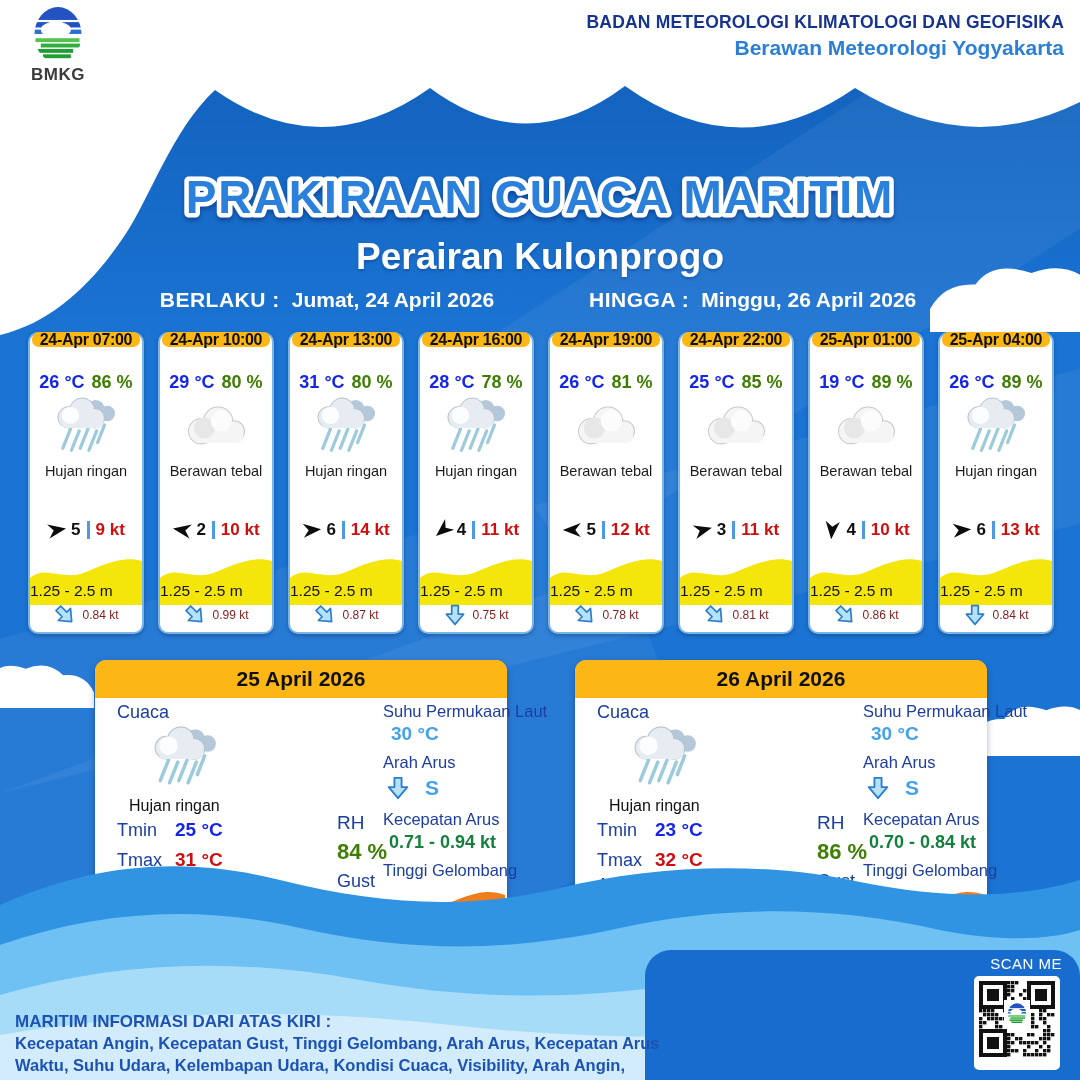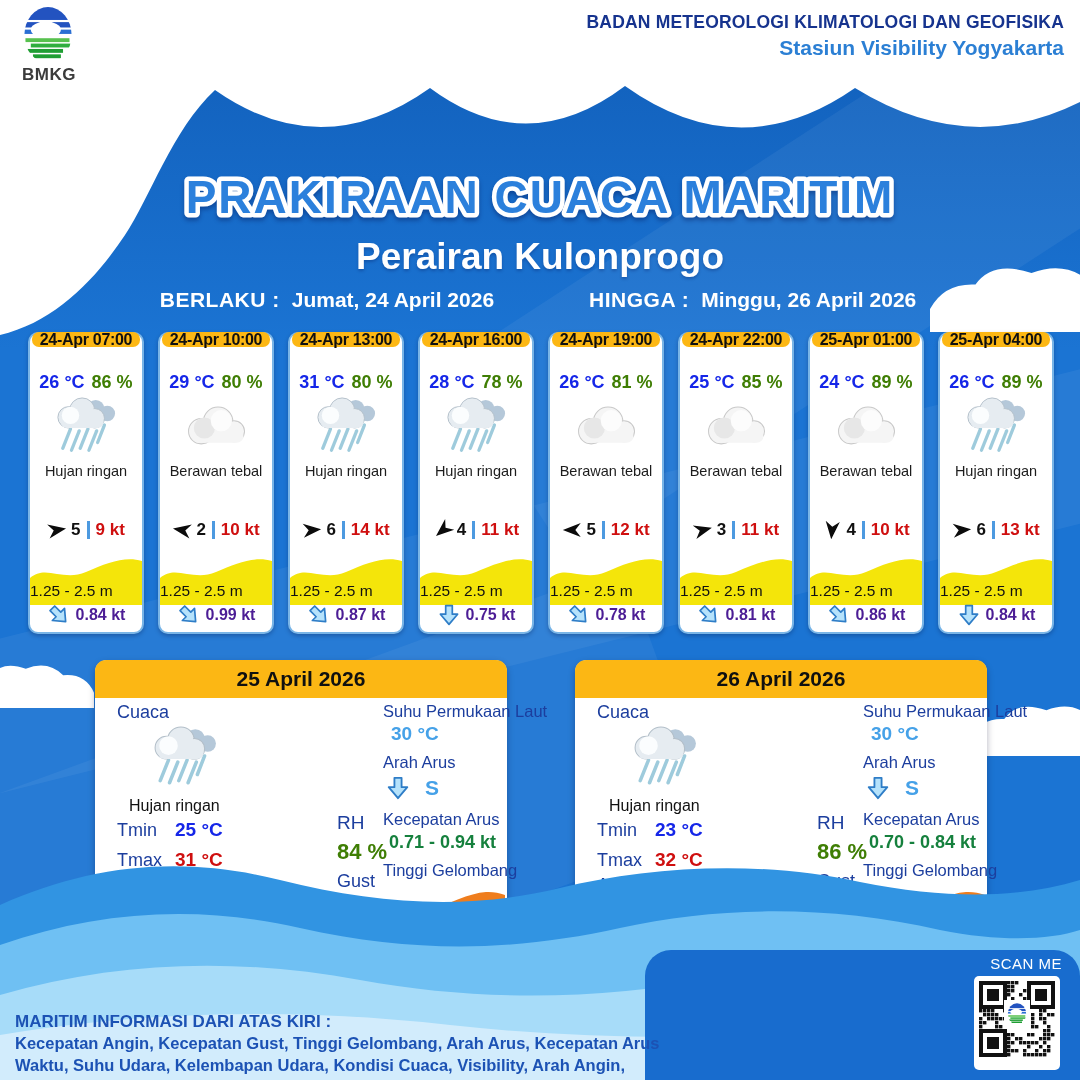--- a/index.html
+++ b/index.html
@@ -1,20 +1,20 @@
 <!DOCTYPE html>
 <html><head>
 <meta charset="utf-8">
 <style>
   html,body{margin:0;padding:0;}
   .stage{position:relative;width:1080px;height:1080px;overflow:hidden;background:#ffffff;
          font-family:"Liberation Sans", sans-serif;}
   
   .topbar{position:absolute;top:0;left:0;right:0;height:100px;z-index:6;}
-  .logo{position:absolute;left:22px;top:6px;width:72px;}
+  .logo{position:absolute;left:22px;top:6px;width:72px;text-align:center;}
   .logo svg{width:52px;height:58px;}
   .logo-label{font-size:17px;font-weight:bold;color:#3b3b3b;margin-top:-3px;letter-spacing:.5px;}
   .agency{position:absolute;right:16px;top:12px;text-align:right;}
   .agency-1{font-size:17.5px;font-weight:bold;color:#16338e;letter-spacing:.2px;}
   .agency-2{font-size:21px;font-weight:bold;color:#2b7fd4;margin-top:3px;}
   
   .sea{position:absolute;top:60px;left:0;right:0;bottom:0;}
   .scallop{position:absolute;top:0;left:0;width:1080px;height:290px;z-index:0;}
   .sea-fill{position:absolute;top:288px;left:0;right:0;bottom:0;background:#1b74d3;z-index:0;}
   .streak{position:absolute;background:rgba(255,255,255,.055);z-index:1;}
@@ -58,21 +58,21 @@
   .hcard-wind .vis{font-size:17px;font-weight:bold;color:#101010;}
   .hcard-wind .sep{width:3px;height:18px;background:#4d9ae0;margin:0 2px;flex:none;}
   .hcard-wind .ws{font-size:17px;font-weight:bold;color:#cf0f0f;white-space:nowrap;}
   .hcard-wave{position:absolute;left:0;right:0;top:216px;height:55px;}
   .hcard-wave svg{position:absolute;inset:0;width:100%;height:100%;}
   .hcard-wave span{position:absolute;left:0;right:0;bottom:5px;text-align:left;
                    font-size:15.5px;color:#111;white-space:nowrap;}
   .hcard-current{position:absolute;bottom:5px;left:0;right:0;display:flex;align-items:center;
                  justify-content:center;gap:5px;}
   .farrow{width:24px;height:24px;flex:none;}
-  .hcard-current span{font-size:16px;font-weight:bold;color:#4c1d95;white-space:nowrap;}
+  .hcard-current span{font-size:12px;font-weight:normal;color:#7f1d1d;white-space:nowrap;}
   
   .daily{position:absolute;top:600px;left:95px;display:flex;gap:68px;z-index:2;}
   .dcard{position:relative;width:412px;height:260px;background:#fff;border-radius:12px;
          box-shadow:0 3px 7px rgba(0,0,40,.3);}
   .dcard-date{position:absolute;top:0;left:0;right:0;height:38px;background:#fcb714;
               border-radius:11px 11px 0 0;display:flex;align-items:center;justify-content:center;
               font-size:21px;font-weight:bold;color:#101010;}
   .dlabel{color:#1c3e9e;}
   .dc-col1{position:absolute;left:22px;top:42px;width:210px;}
   .dc-col1 .cuaca{font-size:18px;}
@@ -205,21 +205,21 @@
 
   <div class="topbar">
     <div class="logo">
       <svg viewBox="0 0 48 54">
           <use href="#bmkg-oval"></use>
         </svg>
       <div class="logo-label">BMKG</div>
     </div>
     <div class="agency">
       <div class="agency-1">BADAN METEOROLOGI KLIMATOLOGI DAN GEOFISIKA</div>
-      <div class="agency-2">Stasiun Visibility Yogyakarta</div>
+      <div class="agency-2">Berawan Meteorologi Yogyakarta</div>
     </div>
   </div>
 
   <div class="sea">
     <svg class="scallop" viewBox="0 0 1080 290" preserveAspectRatio="none">
       <path fill="url(#seagrad)" d="M0,275 C55,262 95,220 125,175 C150,138 172,70 215,30
         Q322,105 430,28 Q527,100 625,26 Q740,108 855,28 Q968,98 1080,42 L1080,290 L0,290 Z"></path>
     </svg>
     <div class="sea-fill"></div>
     <div class="streak s1"></div>
@@ -445,21 +445,21 @@
         <div class="hcard-current">
           <svg class="farrow" viewBox="0 0 24 24" style="transform: rotate(-45deg);">
               <use href="#icon-fatarrow"></use>
             </svg>
           <span>0.81 kt</span>
         </div>
       </div>
       <div class="hcard">
         <div class="hcard-time">25-Apr 01:00</div>
         <div class="hcard-temps">
-          <span class="t">24 °C</span><span class="h">89 %</span>
+          <span class="t">19 °C</span><span class="h">89 %</span>
         </div>
         <div class="hcard-icon">
             <svg>
               <use href="#icon-cloud"></use>
             </svg>
           </div>
         <div class="hcard-desc">Berawan tebal</div>
         <div class="hcard-wind">
           <svg class="dart" viewBox="0 0 24 24" style="transform: rotate(95deg);">
               <use href="#icon-dart"></use>

